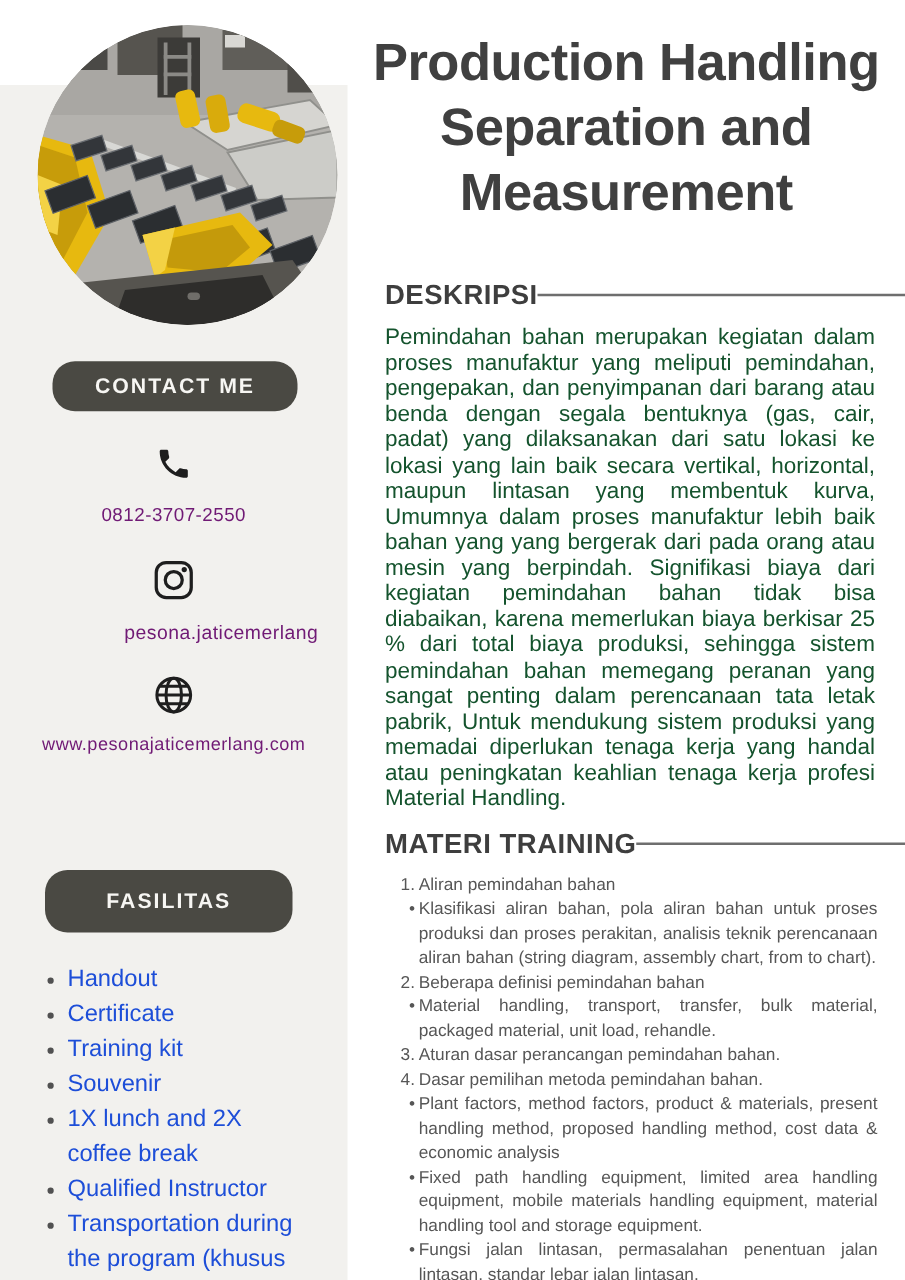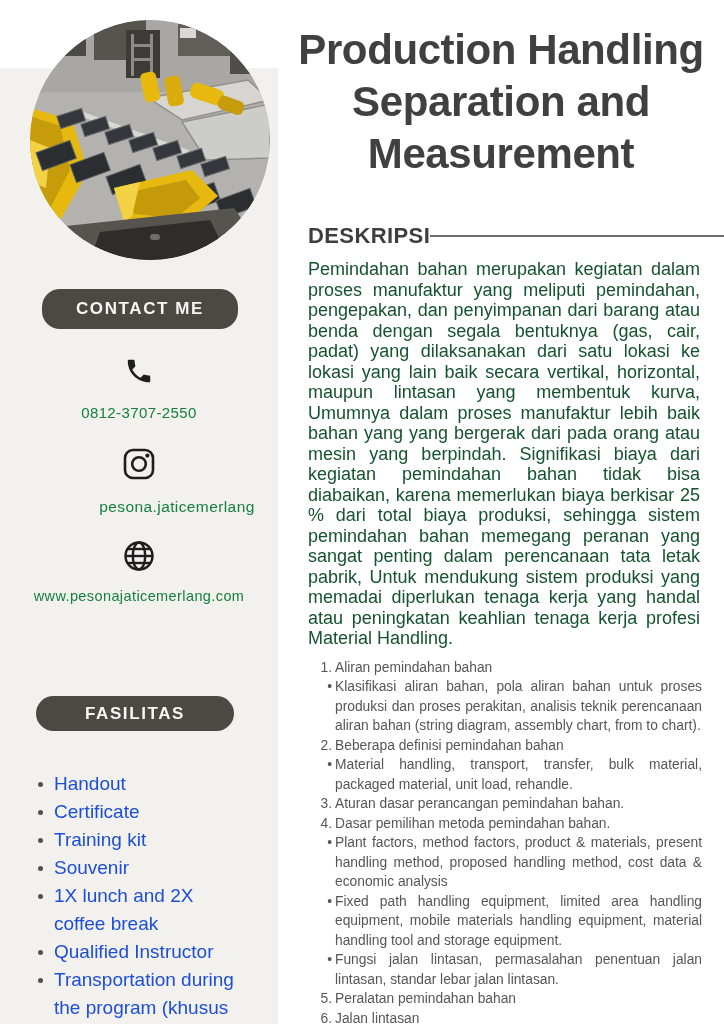--- a/index.html
+++ b/index.html
@@ -17,26 +17,26 @@
   }
   .photo svg { display:block; }
 
   .pill {
     position:absolute; background:#4a4943; color:#f7f6f3;
     font-weight:700; font-size:17px; letter-spacing:1.6px;
     display:flex; align-items:center; justify-content:center;
     border-radius:18px;
   }
   #contact-pill  { left:42px; top:289px; width:196px; height:40px; }
-  #fasilitas-pill{ left:36px; top:696px; width:198px; height:35px; }
+  #fasilitas-pill{ left:36px; top:696px; width:198px; height:50px; }
 
   .icon-row { position:absolute; left:0; width:278px; display:flex; justify-content:center; }
   .contact-text {
     position:absolute; left:0; width:278px; text-align:center;
-    color:#15803d; font-size:15px; letter-spacing:0.4px;
+    color:#701a75; font-size:15px; letter-spacing:0.4px;
   }
   #phone-icon-row { top:356px; }
   #phone-number   { top:404px; }
   #insta-icon-row { top:446px; }
   #insta-handle   { top:498px; font-size:15.5px;padding-left:38px; }
   #globe-icon-row { top:538px; }
   #website-url    { top:588px; font-size:14.5px; }
 
   .fac-list { position:absolute; left:38px; top:770px; width:206px; }
   .fac-item { display:flex; gap:11px; font-size:19px; color:#1d4ed8; line-height:28px; }
@@ -223,20 +223,24 @@
 
   <div class="section">
     <div class="sec-head-row" id="deskripsi-row">
       <span class="sec-head">DESKRIPSI</span>
       <span class="rule"></span>
     </div>
     <p class="desc-body">Pemindahan bahan merupakan kegiatan dalam proses manufaktur yang meliputi pemindahan, pengepakan, dan penyimpanan dari barang atau benda dengan segala bentuknya (gas, cair, padat) yang dilaksanakan dari satu lokasi ke lokasi yang lain baik secara vertikal, horizontal, maupun lintasan yang membentuk kurva, Umumnya dalam proses manufaktur lebih baik bahan yang yang bergerak dari pada orang atau mesin yang berpindah. Signifikasi biaya dari kegiatan pemindahan bahan tidak bisa diabaikan, karena memerlukan biaya berkisar 25 % dari total biaya produksi, sehingga sistem pemindahan bahan memegang peranan yang sangat penting dalam perencanaan tata letak pabrik, Untuk mendukung sistem produksi yang memadai diperlukan tenaga kerja yang handal atau peningkatan keahlian tenaga kerja profesi Material Handling.</p>
   </div>
 
   <div class="section">
+    <div class="sec-head-row" id="materi-row">
+      <span class="sec-head">MATERI TRAINING</span>
+      <span class="rule"></span>
+    </div>
     <div class="mt-list">
 
         <div class="mt-item">
           <span class="mt-marker">1.</span>
           <span class="mt-text">Aliran pemindahan bahan</span>
         </div>
 
         <div class="mt-item">
           <span class="mt-marker">•</span>
           <span class="mt-text">Klasifikasi aliran bahan, pola aliran bahan untuk proses produksi dan proses perakitan, analisis teknik perencanaan aliran bahan (string diagram, assembly chart, from to chart).</span>

